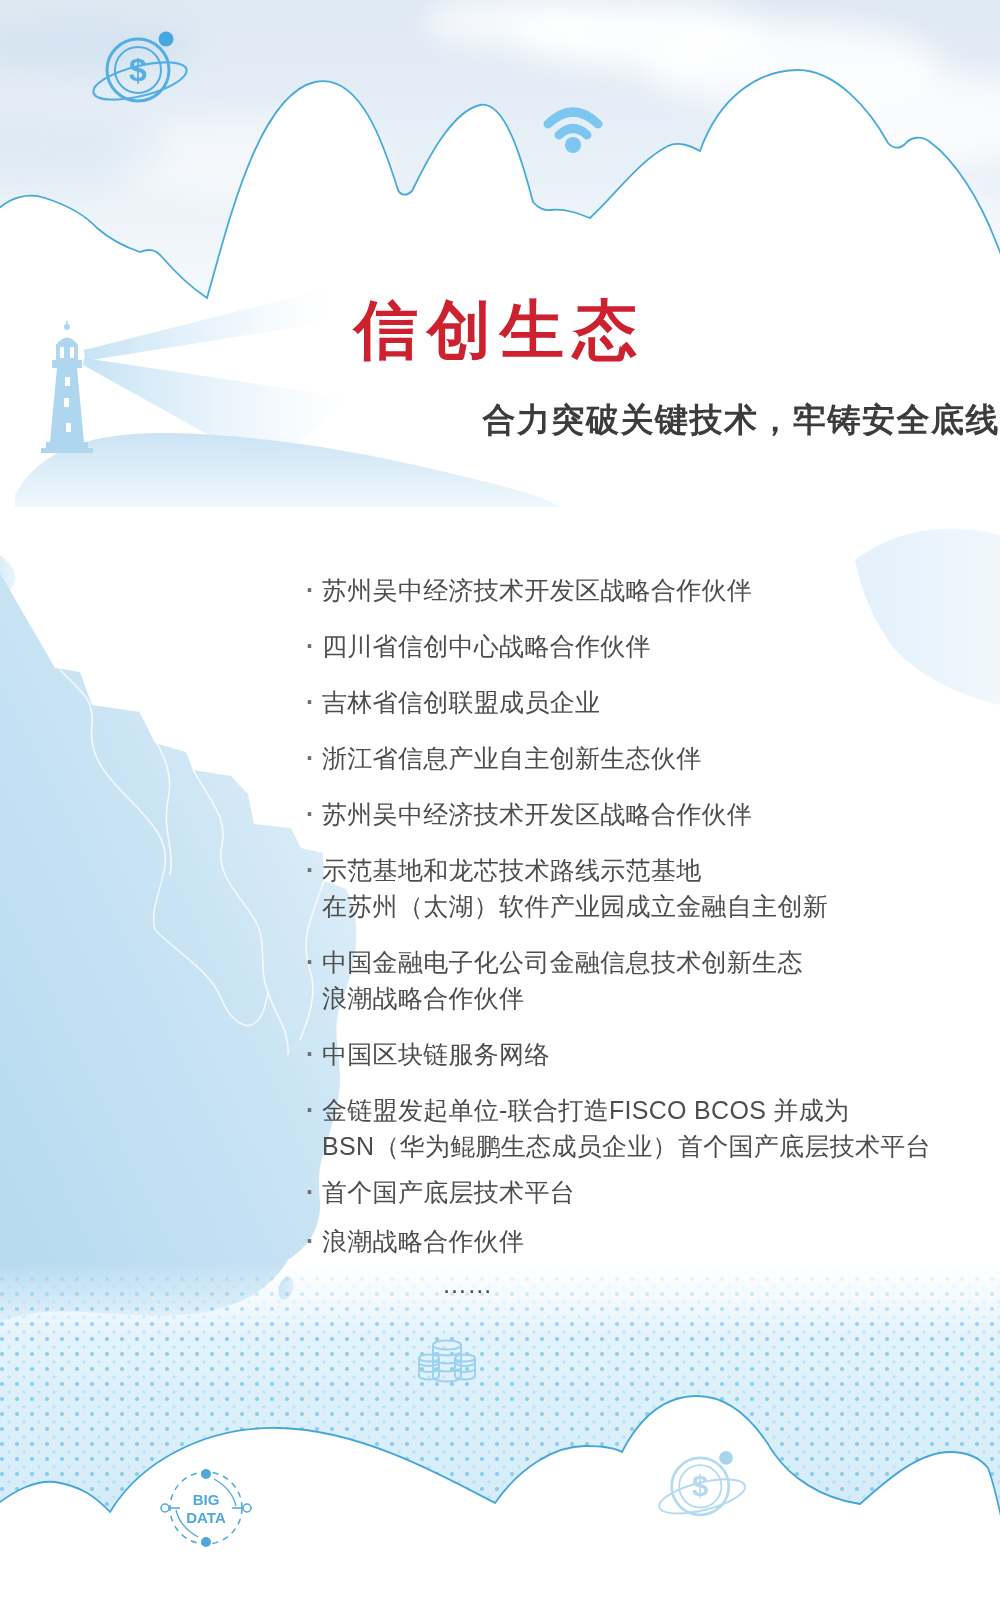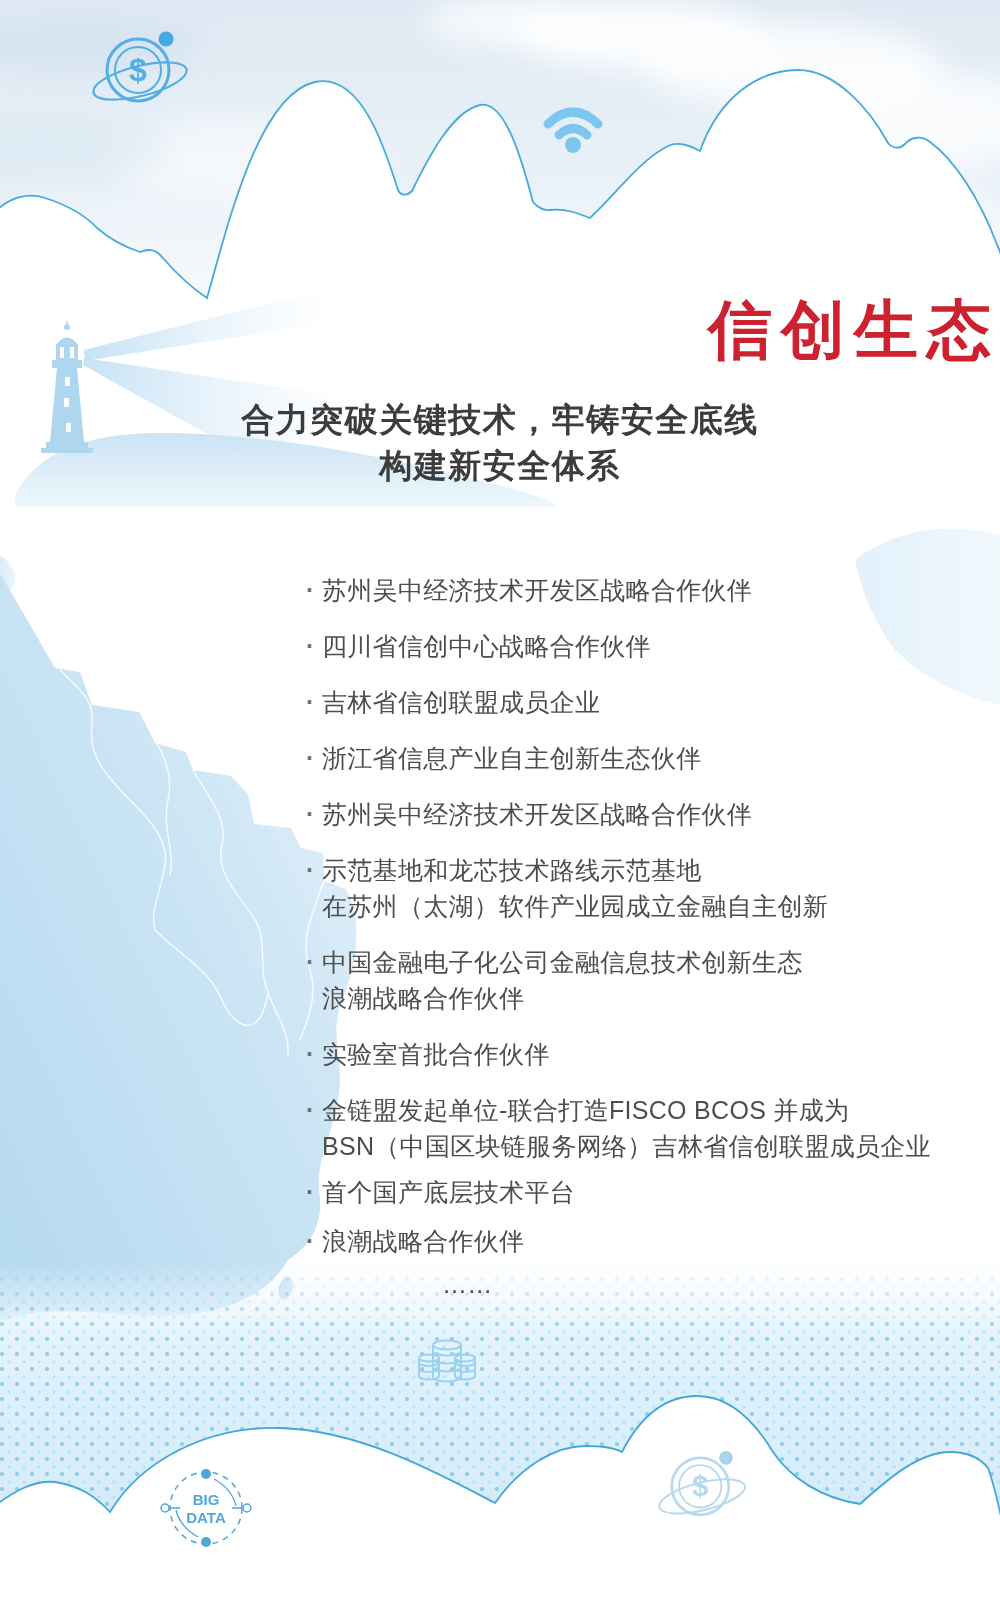--- a/index.html
+++ b/index.html
@@ -1,22 +1,22 @@
 <!DOCTYPE html>
 <html><head>
 <meta charset="utf-8">
 <style>
   html,body{margin:0;padding:0;background:#fff;}
   .canvas{position:relative;width:1000px;height:1598px;overflow:hidden;background:#ffffff;
           font-family:"Liberation Sans","DejaVu Sans",sans-serif;}
   .abs{position:absolute;}
   
-  .title{left:0;top:291px;width:1000px;text-align:right;font-size:64px;line-height:78px;
+  .title{left:0;top:291px;width:1000px;text-align:center;font-size:64px;line-height:78px;
          font-weight:900;color:#ce2130;letter-spacing:9px;z-index:6;}
-  .subtitle{left:0;top:397px;width:1000px;text-align:center;font-size:33px;line-height:46px;
+  .subtitle{left:0;top:397px;width:1000px;text-align:right;font-size:33px;line-height:46px;
             font-weight:700;color:#3c3c3c;letter-spacing:1.5px;z-index:6;}
   ul.list{left:306px;top:572px;width:660px;margin:0;padding:0;list-style:none;z-index:6;position:absolute;}
   ul.list li{position:relative;padding-left:16px;margin:0 0 20px 0;font-size:25px;line-height:36px;
              color:#4d4d4d;letter-spacing:0.3px;}
   ul.list li .dot{position:absolute;left:0;top:0;color:#6f6f6f;font-weight:700;}
   ul.list li:nth-child(9){margin-bottom:10px;}
   ul.list li:nth-child(10){margin-bottom:13px;}
   ul.list li:nth-child(11){margin-bottom:7px;}
   ul.list li.ellipsis{margin-left:120px;color:#4a4a4a;}
   
@@ -150,21 +150,20 @@
       <path d="M193,270 C210,300 228,318 222,345 C215,375 240,395 255,420 C268,442 258,470 268,492 C275,515 290,530 288,555"></path>
       <path d="M140,212 C160,250 175,268 168,300 C162,330 175,350 170,375"></path>
       <path d="M324,381 C310,420 300,440 310,470 C318,495 308,520 300,540"></path>
       <path d="M155,430 C180,455 210,470 222,500 C232,525 260,545 268,492"></path>
     </g>
   </svg>
 
   <div class="abs title">信创生态</div>
   <div class="abs subtitle">
     <div>合力突破关键技术，牢铸安全底线</div>
-    <div>构建新安全体系</div>
   </div>
 
   <ul class="list">
       <li>
         <span class="dot">·</span>
         <div class="ln">苏州吴中经济技术开发区战略合作伙伴</div>
       </li>
       <li>
         <span class="dot">·</span>
         <div class="ln">四川省信创中心战略合作伙伴</div>
@@ -186,26 +185,26 @@
         <div class="ln">示范基地和龙芯技术路线示范基地</div>
         <div class="ln">在苏州（太湖）软件产业园成立金融自主创新</div>
       </li>
       <li>
         <span class="dot">·</span>
         <div class="ln">中国金融电子化公司金融信息技术创新生态</div>
         <div class="ln">浪潮战略合作伙伴</div>
       </li>
       <li>
         <span class="dot">·</span>
-        <div class="ln">实验室首批合作伙伴</div>
+        <div class="ln">中国区块链服务网络</div>
       </li>
       <li>
         <span class="dot">·</span>
         <div class="ln">金链盟发起单位-联合打造FISCO BCOS 并成为</div>
-        <div class="ln">BSN（中国区块链服务网络）吉林省信创联盟成员企业</div>
+        <div class="ln">BSN（华为鲲鹏生态成员企业）首个国产底层技术平台</div>
       </li>
       <li>
         <span class="dot">·</span>
         <div class="ln">首个国产底层技术平台</div>
       </li>
       <li>
         <span class="dot">·</span>
         <div class="ln">浪潮战略合作伙伴</div>
       </li>
       <li class="ellipsis">

